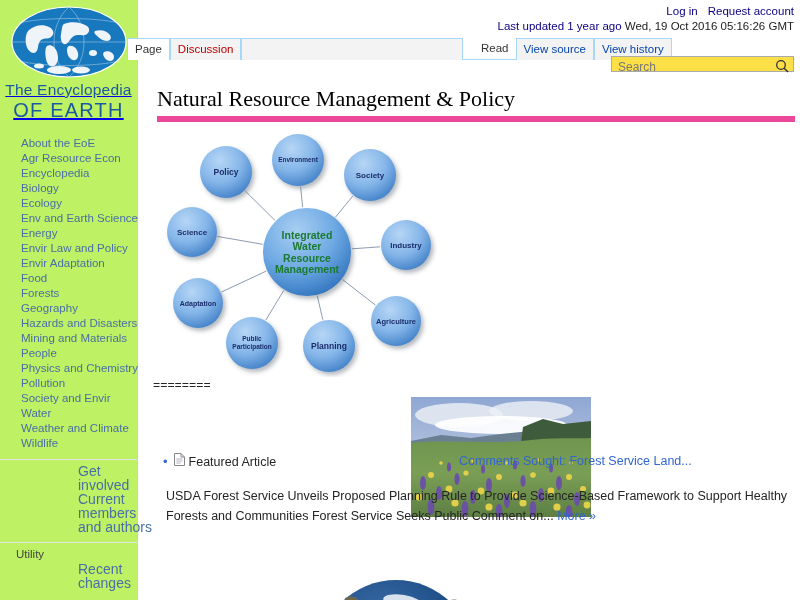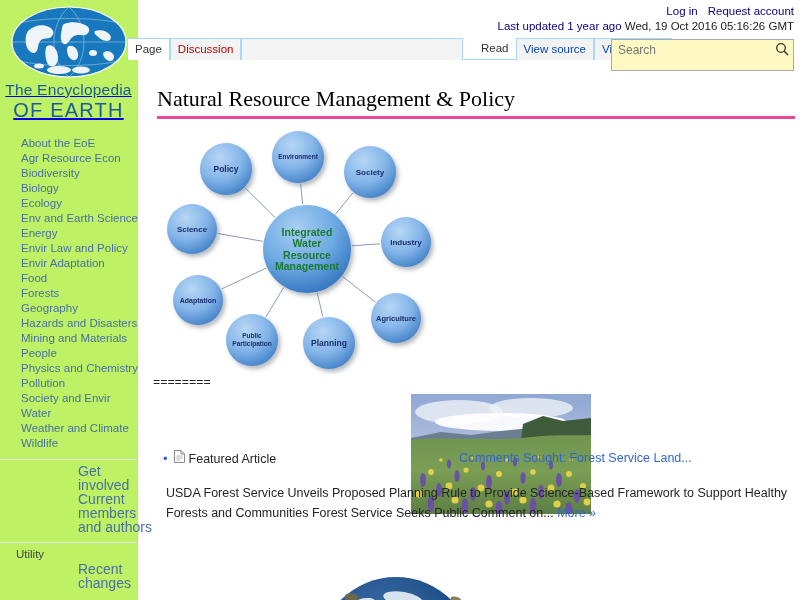--- a/index.html
+++ b/index.html
@@ -104,24 +104,24 @@
   .tab.blank { width: 222px; padding: 0; }
   .tab.plain { border: none; background: transparent; color: #333; }
 
   #tabrule {
     position: absolute; left: 143px; top: 59px; width: 652px;
     border-bottom: 1px solid #a7d7f9;
   }
 
   
   #search-box {
-    position: absolute; left: 611px; top: 39px;
-    width: 183px; height: 32px;
+    position: absolute; left: 611px; top: 56px;
+    width: 183px; height: 16px;
     border: 1px solid #aaa;
-    background: #fef9c3;
+    background: #fde047;
   }
   #search-input {
     position: absolute; left: 4px; top: 2px;
     width: 150px; height: 15px;
     border: none; outline: none;
     font-family: "Liberation Sans", sans-serif;
     font-size: 12px; color: #555;
     background: transparent;
   }
   #search-input::placeholder { color: #777; }
@@ -133,21 +133,21 @@
 
   
   #content { position: absolute; left: 143px; top: 68px; width: 655px; }
   #page-title {
     font-family: "Liberation Serif", serif;
     font-size: 22px;
     font-weight: normal;
     color: #000;
     margin: 18px 0 0 14px;
     padding-bottom: 4px;
-    border-bottom: 3px solid #ec4899;
+    border-bottom: 6px solid #ec4899;
     width: 638px;
     line-height: 26px;
   }
 
   #diagram-wrap { position: relative; margin-left: 14px; margin-top: 10px; width: 300px; height: 245px; }
   #equals {
     margin-left: 10px; margin-top: 2px;
     font-family: "Liberation Mono", monospace;
     font-size: 12px; color: #252525; letter-spacing: 0px;
   }
@@ -217,21 +217,21 @@
         </svg>
       </div>
       <div id="logo-text1">The Encyclopedia</div>
       <div id="logo-text2">OF EARTH</div>
     </a>
 
     <div id="sidebar">
       <nav id="sidebar-main">
           <a class="nav-link" href="#">About the EoE</a>
           <a class="nav-link" href="#">Agr Resource Econ</a>
-          <a class="nav-link" href="#">Biodiversity</a>
+          <a class="nav-link" href="#">Encyclopedia</a>
           <a class="nav-link" href="#">Biology</a>
           <a class="nav-link" href="#">Ecology</a>
           <a class="nav-link" href="#">Env and Earth Science</a>
           <a class="nav-link" href="#">Energy</a>
           <a class="nav-link" href="#">Envir Law and Policy</a>
           <a class="nav-link" href="#">Envir Adaptation</a>
           <a class="nav-link" href="#">Food</a>
           <a class="nav-link" href="#">Forests</a>
           <a class="nav-link" href="#">Geography</a>
           <a class="nav-link" href="#">Hazards and Disasters</a>

